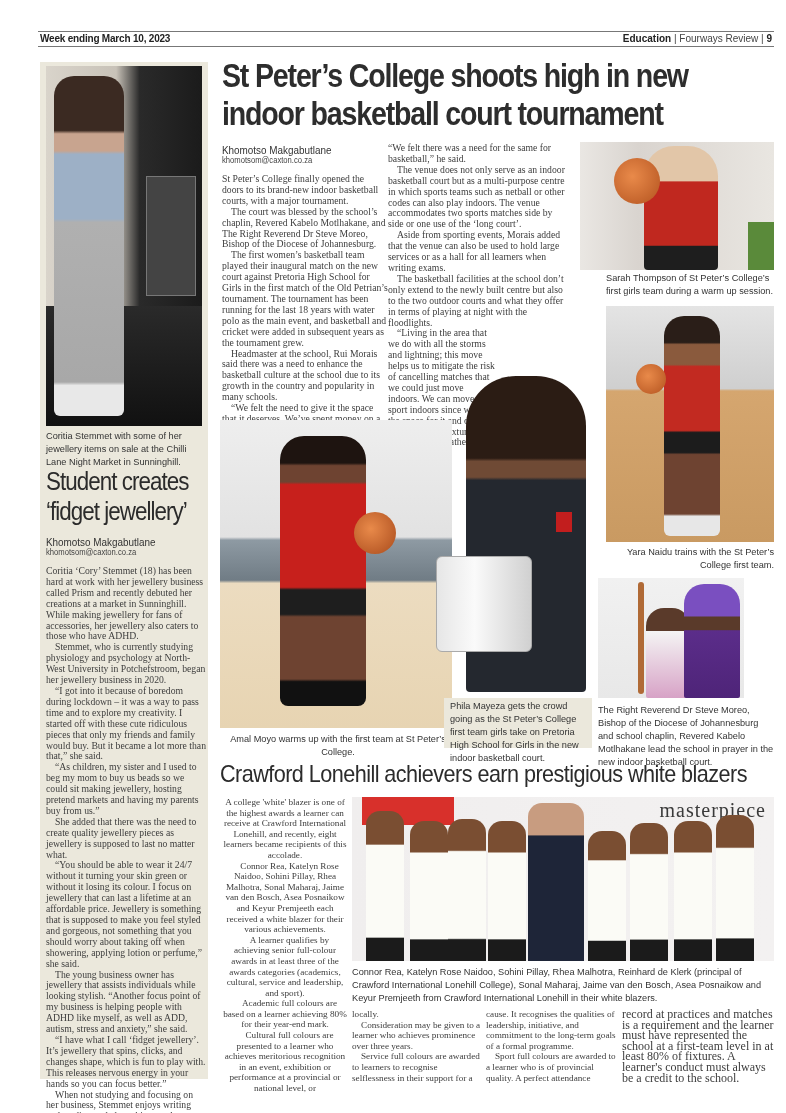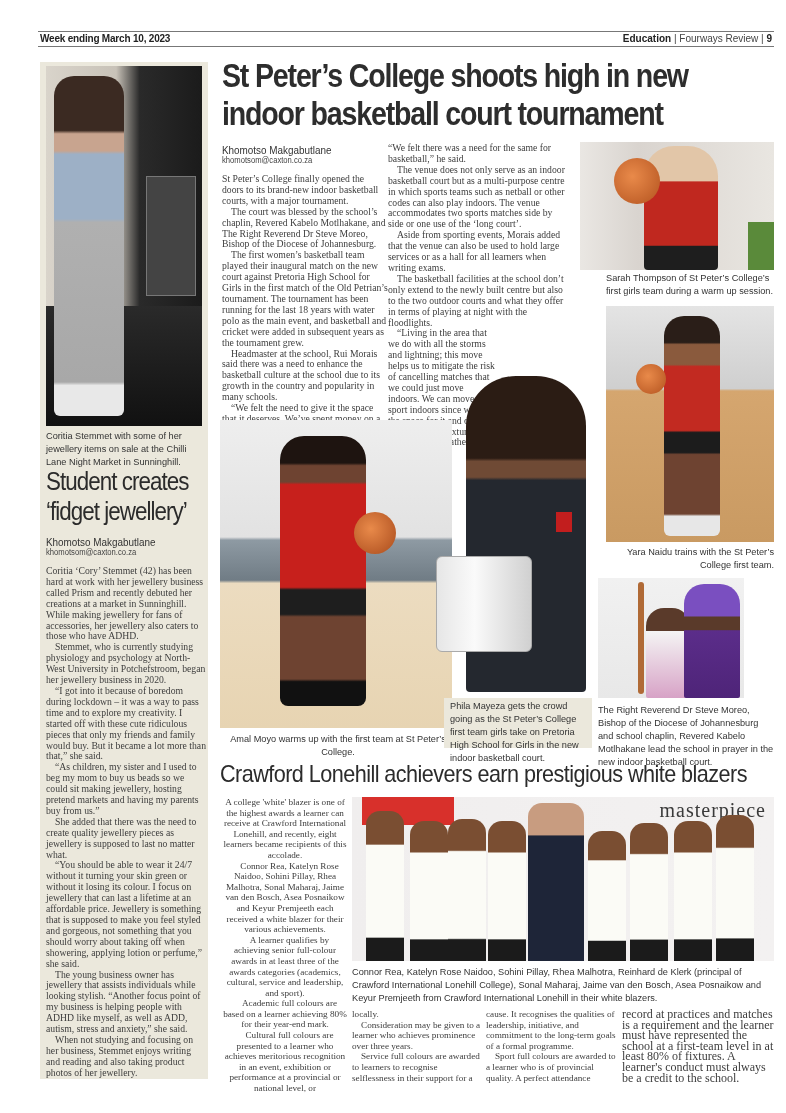--- a/index.html
+++ b/index.html
@@ -124,27 +124,28 @@
 <div class="abs cap cap-coritia">Coritia Stemmet with some of her jewellery items on sale at the Chilli Lane Night Market in Sunninghill.</div>
 
 <div class="abs side-headline">
   <div>Student creates</div>
   <div>‘fidget jewellery’</div>
 </div>
 <div class="abs byline-name by-side-name">Khomotso Makgabutlane</div>
 <div class="abs byline-email by-side-email">khomotsom@caxton.co.za</div>
 
 <div class="abs body body-side">
-  <p>Coritia ‘Cory’ Stemmet (42) has been hard at work with her jewellery business called Prism and recently debuted her creations at a market in Sunninghill. While making jewellery for fans of accessories, her jewellery also caters to those who have ADHD.</p>
+  <p>Coritia ‘Cory’ Stemmet (18) has been hard at work with her jewellery business called Prism and recently debuted her creations at a market in Sunninghill. While making jewellery for fans of accessories, her jewellery also caters to those who have ADHD.</p>
   <p>Stemmet, who is currently studying physiology and psychology at North-West University in Potchefstroom, began her jewellery business in 2020.</p>
   <p>“I got into it because of boredom during lockdown – it was a way to pass time and to explore my creativity. I started off with these cute ridiculous pieces that only my friends and family would buy. But it became a lot more than that,” she said.</p>
   <p>“As children, my sister and I used to beg my mom to buy us beads so we could sit making jewellery, hosting pretend markets and having my parents buy from us.”</p>
   <p>She added that there was the need to create quality jewellery pieces as jewellery is supposed to last no matter what.</p>
   <p>“You should be able to wear it 24/7 without it turning your skin green or without it losing its colour. I focus on jewellery that can last a lifetime at an affordable price. Jewellery is something that is supposed to make you feel styled and gorgeous, not something that you should worry about taking off when showering, applying lotion or perfume,” she said.</p>
   <p>The young business owner has jewellery that assists individuals while looking stylish. “Another focus point of my business is helping people with ADHD like myself, as well as ADD, autism, stress and anxiety,” she said.</p>
+  <p>“I have what I call ‘fidget jewellery’. It’s jewellery that spins, clicks, and changes shape, which is fun to play with. This releases nervous energy in your hands so you can focus better.”</p>
   <p>When not studying and focusing on her business, Stemmet enjoys writing and reading and also taking product photos of her jewellery.</p>
 </div>
 
 <div class="abs main-headline">
   <div>St Peter’s College shoots high in new</div>
   <div>indoor basketball court tournament</div>
 </div>
 <div class="abs byline-name by-main-name">Khomotso Makgabutlane</div>
 <div class="abs byline-email by-main-email">khomotsom@caxton.co.za</div>
 

